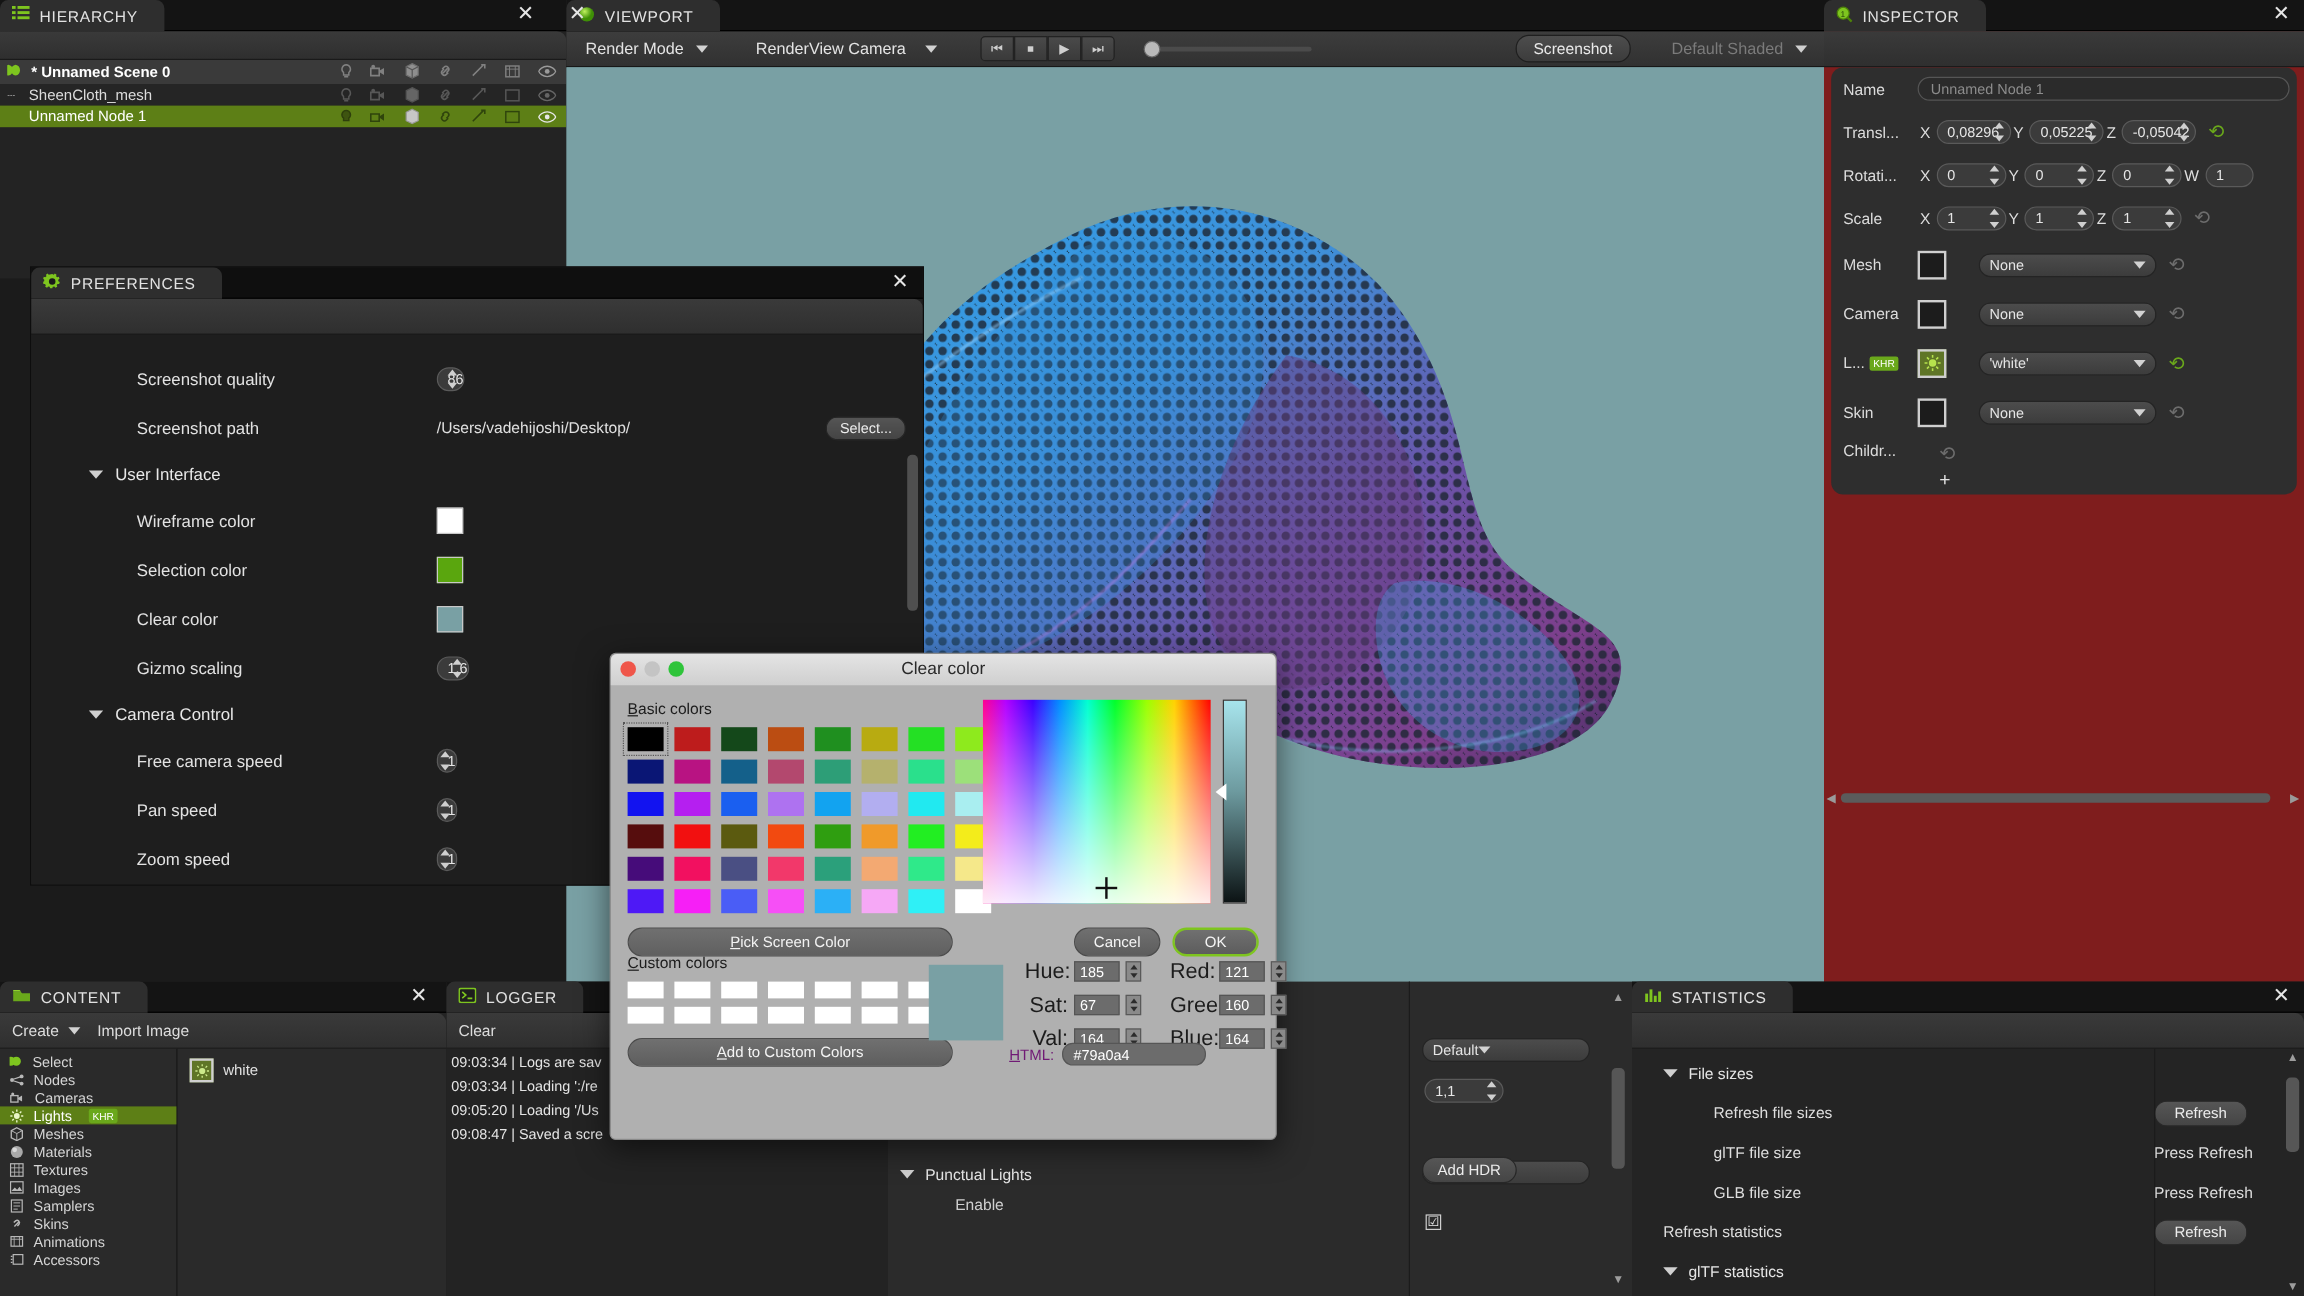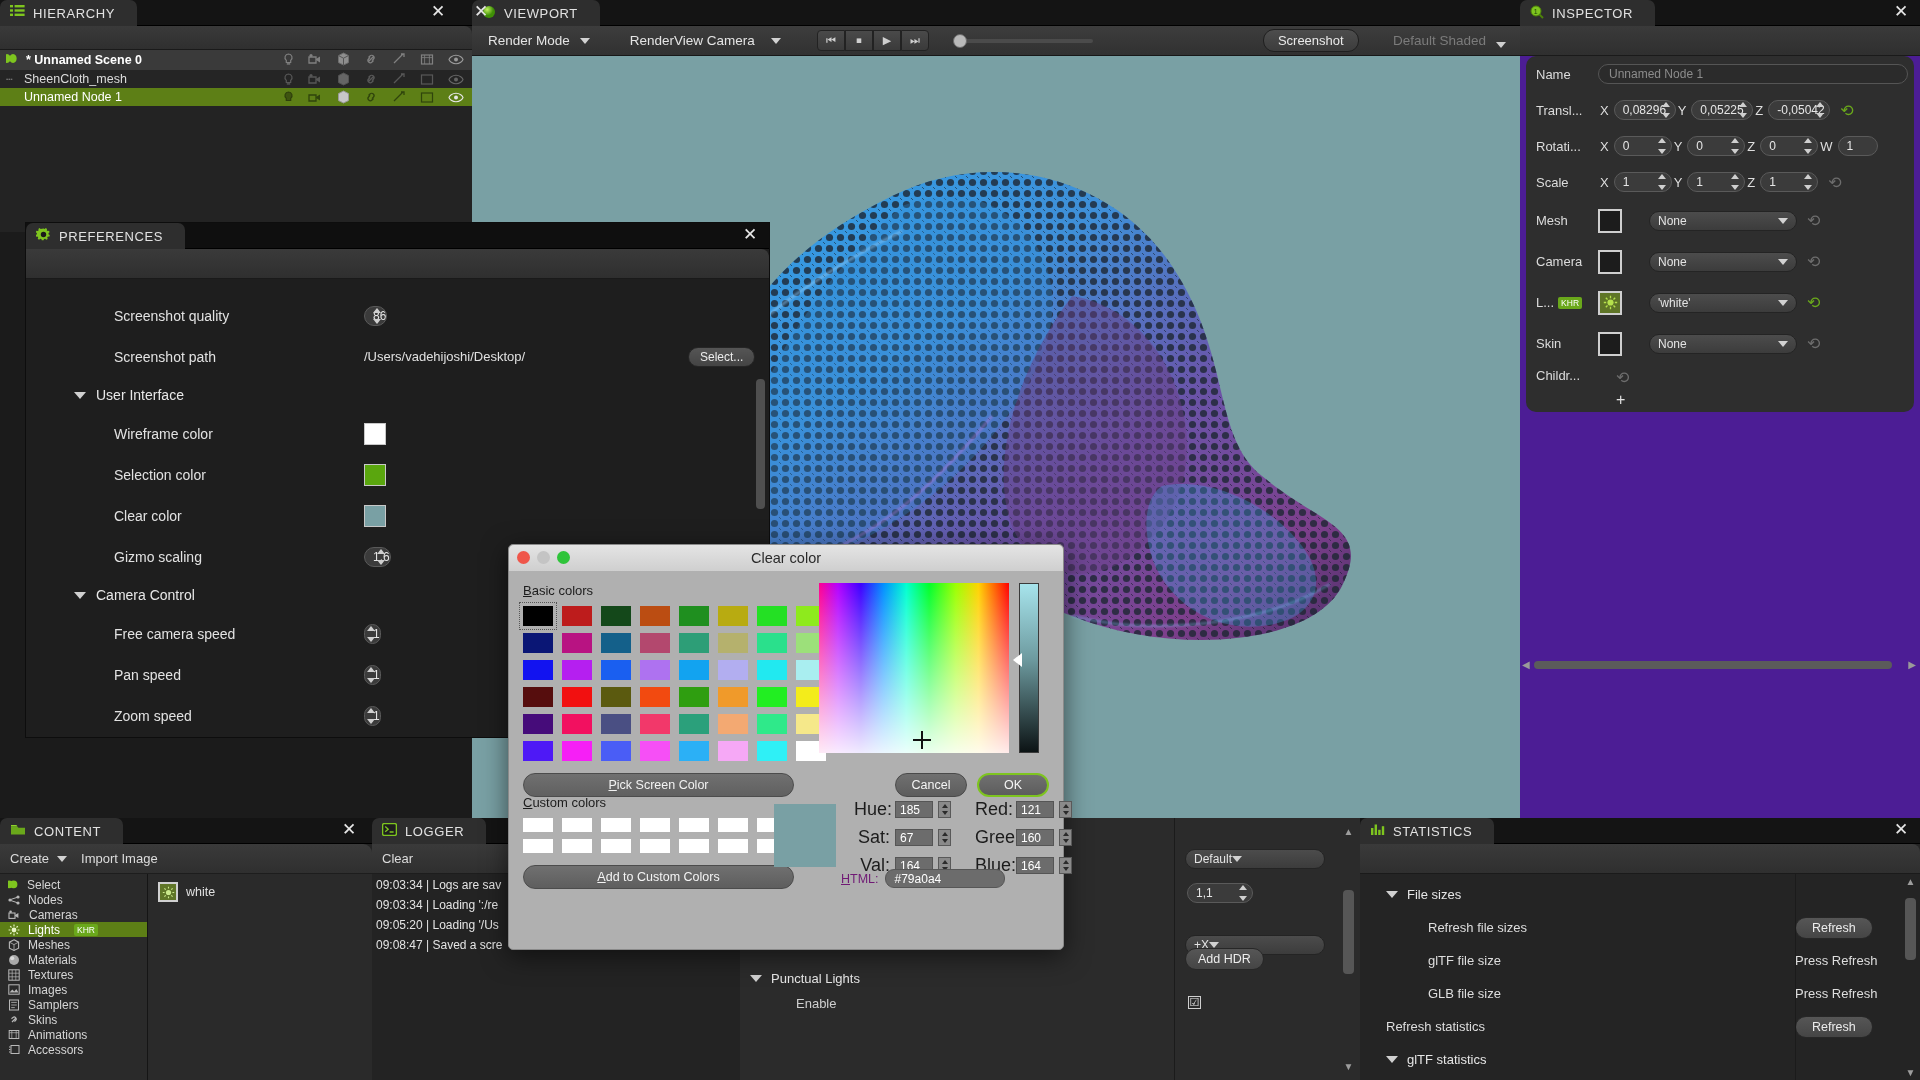--- a/index.html
+++ b/index.html
@@ -82,28 +82,28 @@
   .tbtn:first-child{border-top-left-radius:4px;border-bottom-left-radius:4px;}
   .tbtn:last-child{border-top-right-radius:4px;border-bottom-right-radius:4px;}
   .timeline { margin-left:14px; width:140px; height:18px; position:relative; display:flex; align-items:center;}
   .timeline .track { position:absolute; left:10px; right:0; height:4px; background:#4b4b4b; border-radius:2px;}
   .timeline .knob { position:absolute; left:0; width:14px;height:14px;border-radius:50%;
     background:#b9b9b9; border:1px solid #6a6a6a;}
   .pill-btn {
     padding:3px 14px; border-radius:11px; font-size:13px; color:#e9e9e9;
     background:linear-gradient(#4d4d4d,#3c3c3c); border:1px solid #1f1f1f;
   }
-  .vp-shaded { margin-left:auto; display:flex; align-items:flex-end; gap:10px; color:#7b7b7b; font-size:13.5px; padding-right:6px;}
+  .vp-shaded { margin-left:auto; display:flex; align-items:center; gap:10px; color:#7b7b7b; font-size:13.5px; padding-right:6px;}
   .vp-shaded .caret { border-top-color:#cfcfcf; }
 
   
   #cloth-canvas { position:absolute; inset:0; }
 
   
-  #inspector { left:1520px; top:0; width:400px; height:820px; background:#4c1d95; }
+  #inspector { left:1520px; top:0; width:400px; height:820px; background:#7f1d1d; }
   #inspector .panel-body { top:56px; }
   .insp-head { display:flex; align-items:center; gap:12px; padding:14px 0 14px 18px; font-size:17px; color:#ececec;}
   .insp-card { margin:0 6px; background:#2e2e2e; border-radius:10px; }
   .insp-row { display:flex; align-items:center; min-height:36px; padding-left:10px; font-size:13px; }
   .insp-label { width:62px; color:#dcdcdc; flex:none; display:flex; align-items:center; gap:4px;}
   .khr { background:#6aa81b; color:#fff; font-size:8.5px; font-weight:normal; padding:1px 3px; border-radius:2px; }
   .axis { color:#dedede; margin:0 5px 0 2px; font-size:13px;}
   .num {
     position:relative; height:20px; background:#3b3b3b; border:1px solid #5a5a5a;
     border-radius:10px; display:flex; align-items:center; padding-left:8px;
@@ -159,21 +159,21 @@
                  display:flex;align-items:center;justify-content:center;}
 
   
   #logger { left:372px; top:818px; width:368px; height:262px; background:#242424;}
   #logger .panel-body { top:56px; background:#232323; padding:4px 0 0 4px;}
   .log-line { font-size:12px; color:#e4e4e4; height:20px; white-space:nowrap; }
 
   
   #matpanel { left:740px; top:818px; width:620px; height:262px; background:#2b2b2b;}
   .mat-label { position:absolute; font-size:13px; color:#cfcfcf; }
-  .mat-ctl { position:absolute; }
+  .mat-ctl { position:absolute;margin-top:16px; }
   .mat-dd { width:140px; height:20px; border-radius:10px;
             background:linear-gradient(#4c4c4c,#3c3c3c); border:1px solid #242424;
             display:flex;align-items:center;padding:0 8px;font-size:12px;color:#e4e4e4;position:relative;}
   .mat-divider { position:absolute; left:434px; top:0; bottom:0; width:1px; background:#1b1b1b;}
   .vbar { position:absolute; right:6px; top:8px; bottom:8px; width:11px; }
   .vbar .thumb { position:absolute; left:0; right:0; top:64px; height:84px; background:#565656; border-radius:4px;}
   .vbar .arr { position:absolute; left:0; right:0; text-align:center; color:#9d9d9d; font-size:10px;}
   .chk { width:13px;height:13px;border:1px solid #cfcfcf; display:flex;align-items:center;justify-content:center;
          color:#e9e9e9; font-size:11px; }
 

